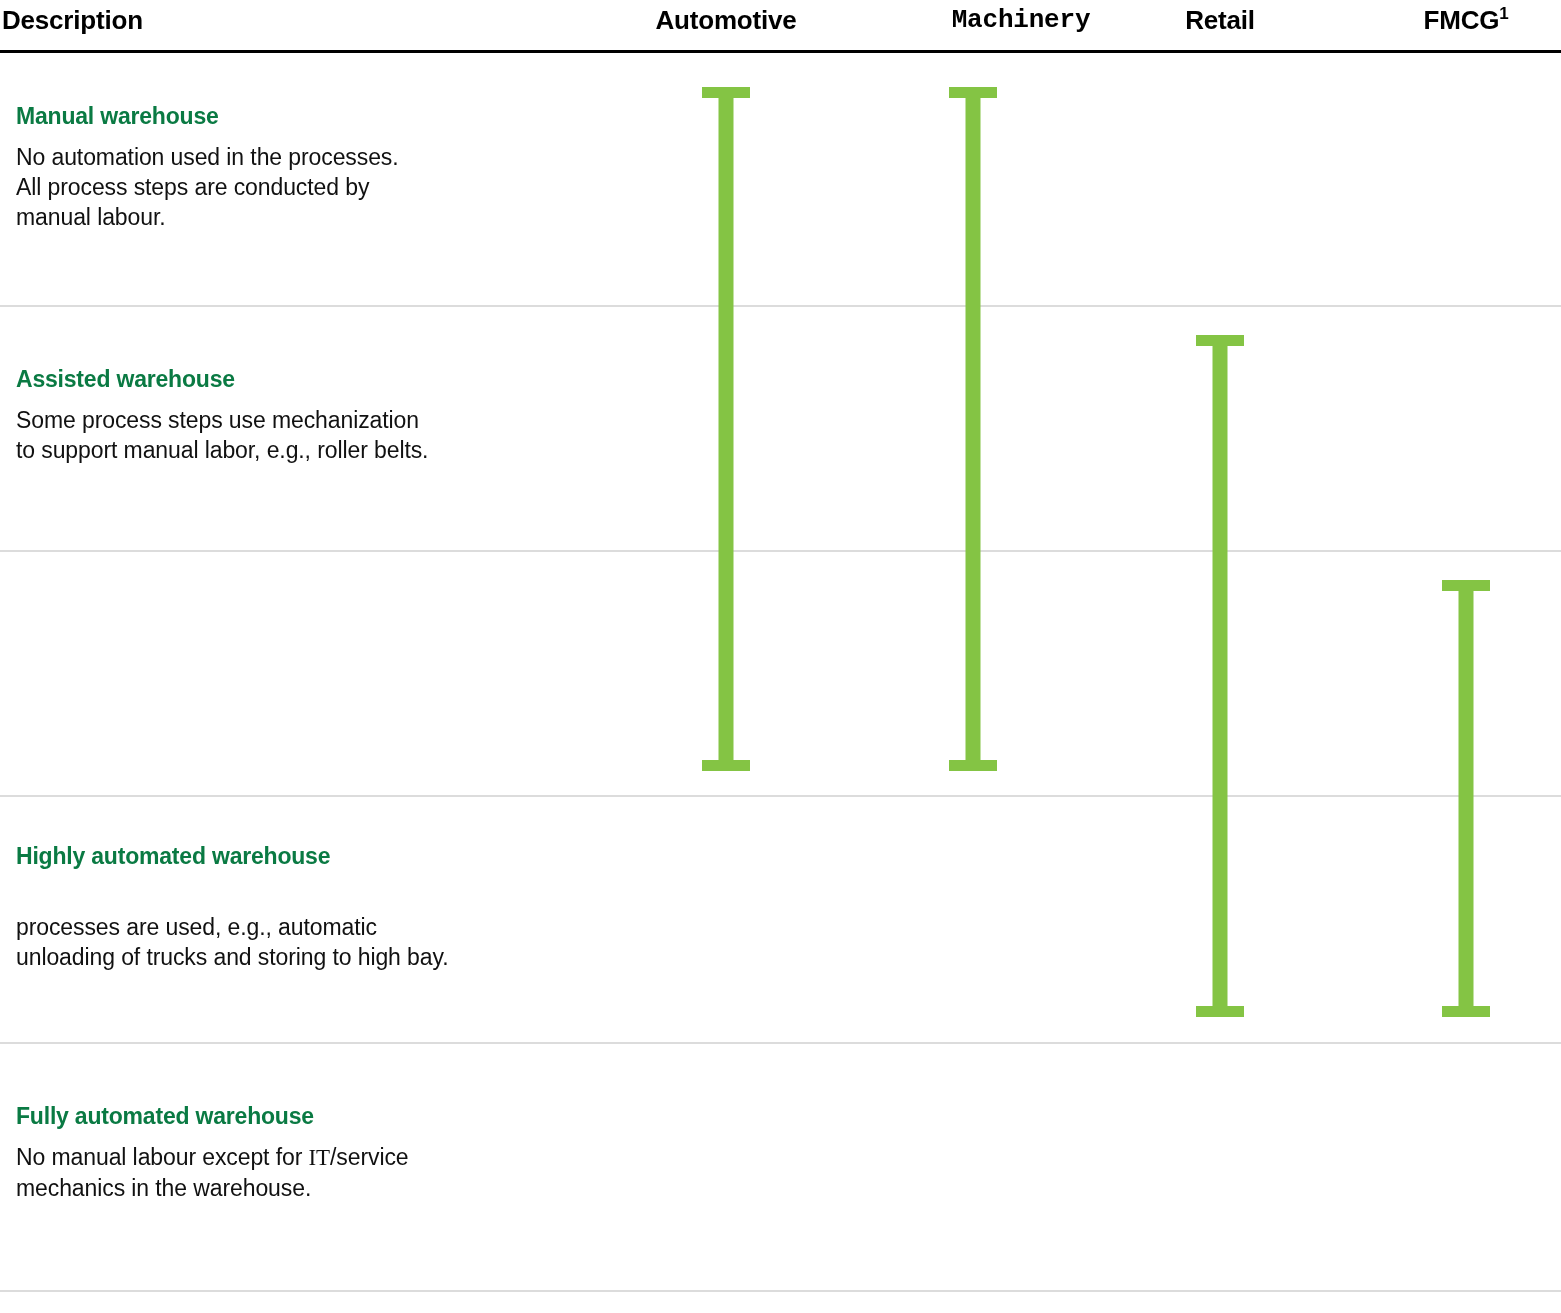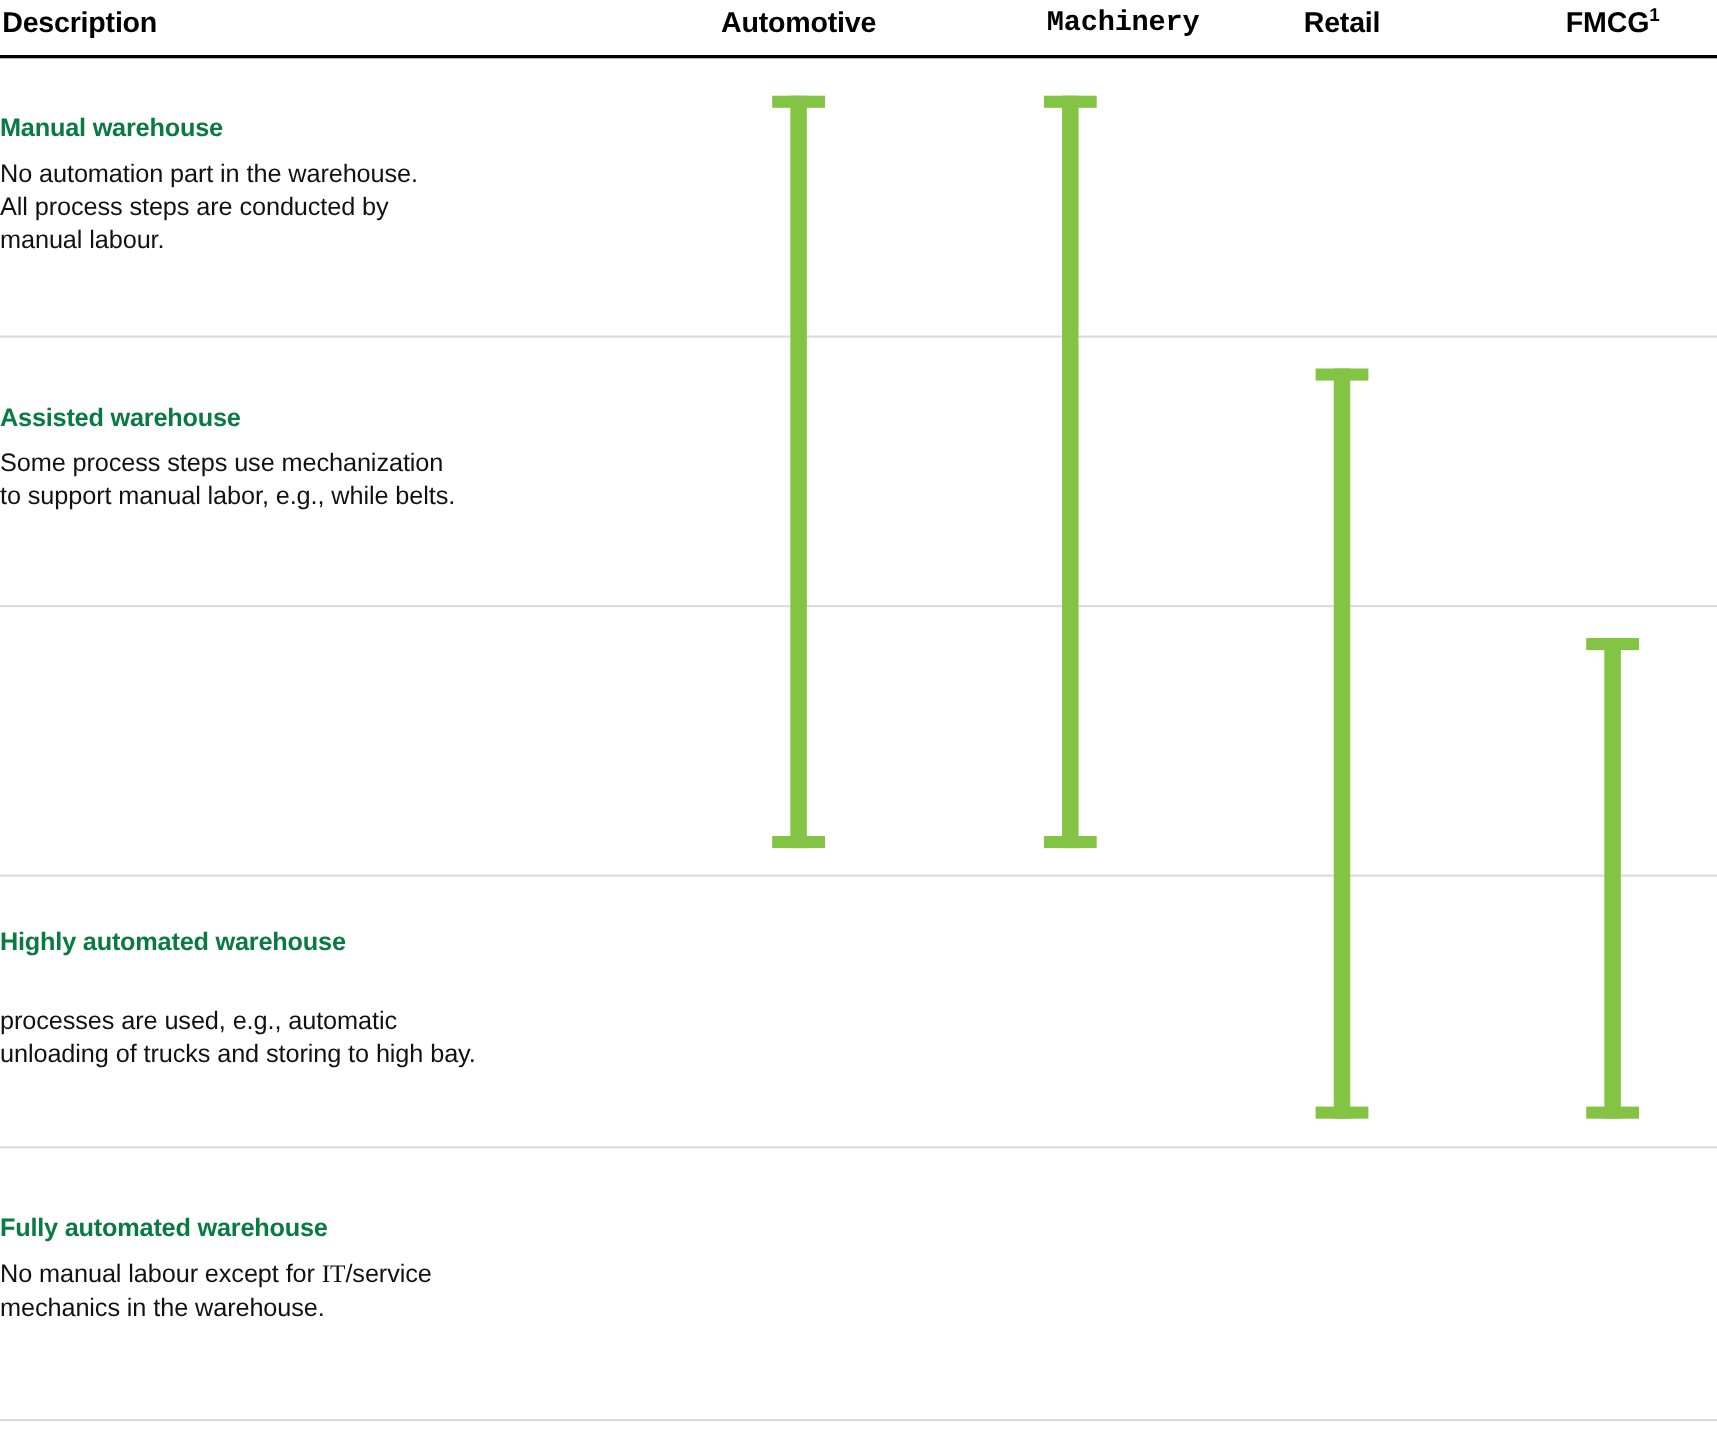--- a/index.html
+++ b/index.html
@@ -26,21 +26,21 @@
   .rule-head{
     position:absolute;left:0;top:50px;width:1561px;height:3px;
     background:#000000;
   }
   .rule{
     position:absolute;left:0;width:1561px;height:2px;
     background:#dcdcdc;
   }
 
   
-  .row-desc{position:absolute;left:0;width:620px;}
+  .row-desc{position:absolute;left:0;width:620px;padding-left:16px;}
   .row-title{
     font-size:23px;font-weight:bold;color:#0a7a43;
     letter-spacing:-0.2px;margin:0 0 12px 0;white-space:nowrap;
   }
   .row-body{
     font-size:23px;font-weight:normal;color:#111111;
     line-height:1.31;margin:0;letter-spacing:-0.1px;
   }
   .row-body .serif{font-family:"Liberation Serif", serif;}
 
@@ -73,31 +73,31 @@
 
   <div class="rule" style="top:305px;"></div>
   <div class="rule" style="top:550px;"></div>
   <div class="rule" style="top:795px;"></div>
   <div class="rule" style="top:1042px;"></div>
   <div class="rule" style="top:1290px;"></div>
 
   <div class="row-desc" style="top:103px;">
     <p class="row-title">Manual warehouse</p>
     <p class="row-body">
-      <span>No automation part in the warehouse.</span><br>
+      <span>No automation used in the processes.</span><br>
       <span>All process steps are conducted by</span><br>
       <span>manual labour.</span>
     </p>
   </div>
 
   <div class="row-desc" style="top:366px;">
     <p class="row-title">Assisted warehouse</p>
     <p class="row-body">
       <span>Some process steps use mechanization</span><br>
-      <span>to support manual labor, e.g., while belts.</span>
+      <span>to support manual labor, e.g., roller belts.</span>
     </p>
   </div>
 
 
   <div class="row-desc" style="top:843px;">
     <p class="row-title">Highly automated warehouse</p>
     <p class="row-body">
       <br>
       <span>processes are used, e.g., automatic</span><br>
       <span>unloading of trucks and storing to high bay.</span>

